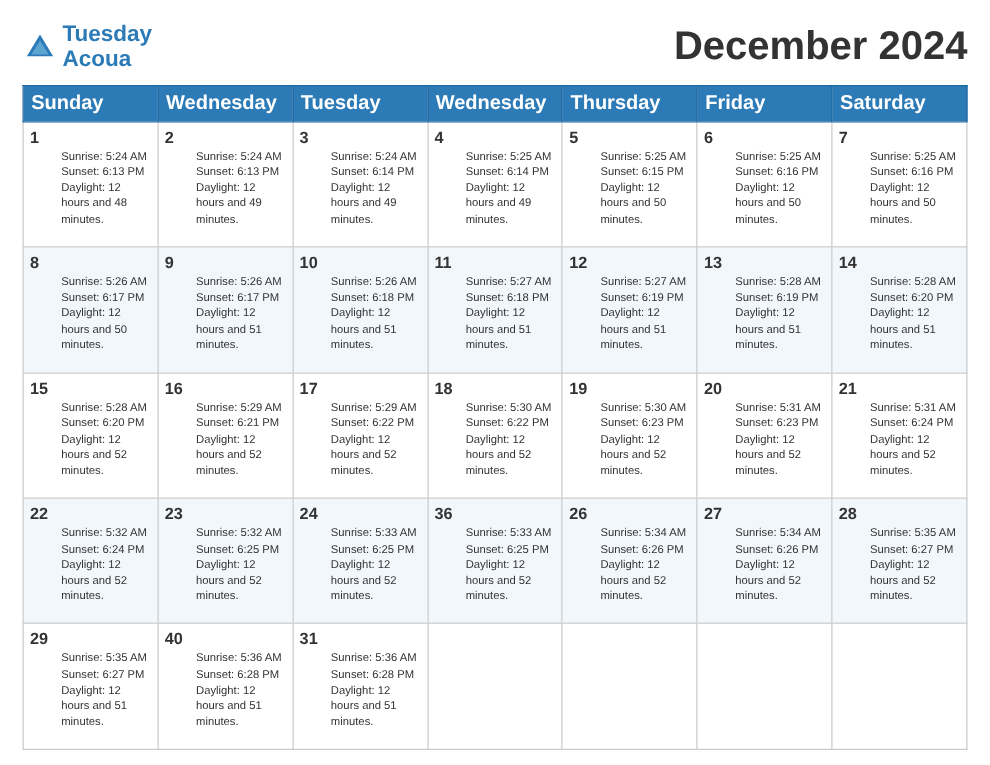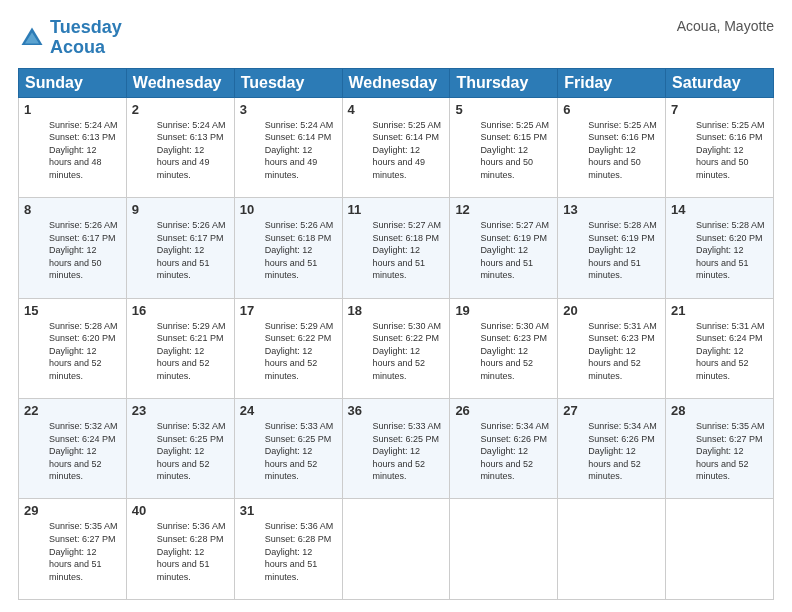--- a/index.html
+++ b/index.html
@@ -107,21 +107,21 @@
       <svg class="logo-icon" viewBox="0 0 40 40">
         <polygon points="20,5 35,30 5,30" fill="#2c7bb6"></polygon>
         <polygon points="20,12 30,28 10,28" fill="#5ba3d0"></polygon>
       </svg>
       <div class="logo-text">
         <div><span>Tuesday</span></div>
         <div><span>Acoua</span></div>
       </div>
     </div>
     <div class="title-block">
-      <div class="location">Acoua, Mayotte</div>
+      <div class="month-title">December 2024</div>
     </div>
   </div>
 
   <table class="calendar" id="cal-table">
     <thead>
       <tr id="header-row">
           <th>Sunday</th>
           <th>Wednesday</th>
           <th>Tuesday</th>
           <th>Wednesday</th>

